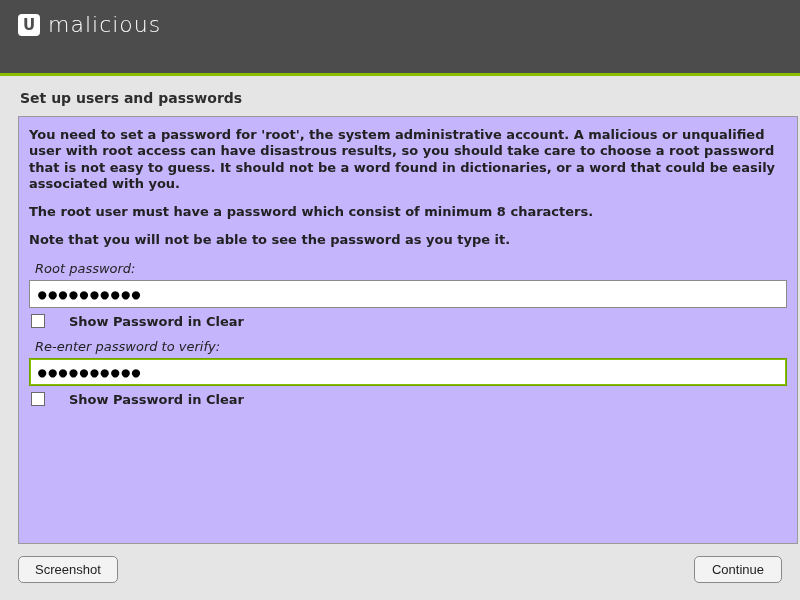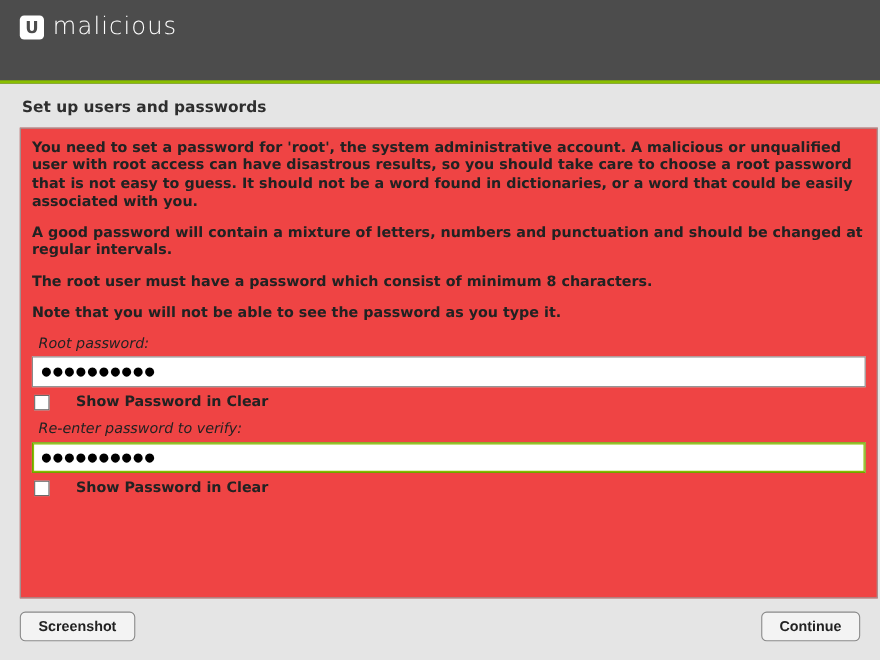--- a/index.html
+++ b/index.html
@@ -49,21 +49,21 @@
       padding: 12px 2px 0 18px;
     }
     .page-title {
       font-size: 14px;
       color: #2e2e2e;
       padding: 2px 0 10px 2px;
       font-weight: bold;
     }
     .panel {
       border: 1px solid #9a9a9a;
-      background: #ef4444;
+      background: #c4b5fd;
       padding: 10px 10px;
       height: 428px;
       overflow: hidden;
     }
     .desc {
       font-size: 13px;
       color: #222;
       font-weight: bold;
       line-height: 1.25;
       margin-bottom: 12px;
@@ -114,21 +114,21 @@
     .footer-right {
       display: flex;
       gap: 10px;
     }
     .btn {
       background: #f3f3f3;
       border: 1px solid #8a8a8a;
       border-radius: 5px;
       padding: 5px 16px;
       font-size: 13px;
-      font-weight: bold;
+      font-weight: normal;
       color: #222;
       cursor: pointer;
       min-width: 88px;
     }
     .dots {
       font-family: monospace;
     }
   </style>
 </head>
 <body>
@@ -138,21 +138,20 @@
     <div class="brand-logo">U</div>
     <div class="brand-text">malicious</div>
   </div>
 </div>
 
 <div class="content">
   <div class="page-title">Set up users and passwords</div>
 
   <div class="panel">
     <div class="desc">You need to set a password for 'root', the system administrative account. A malicious or unqualified user with root access can have disastrous results, so you should take care to choose a root password that is not easy to guess. It should not be a word found in dictionaries, or a word that could be easily associated with you.</div>
-    <div class="desc">A good password will contain a mixture of letters, numbers and punctuation and should be changed at regular intervals.</div>
     <div class="desc">The root user must have a password which consist of minimum 8 characters.</div>
     <div class="desc">Note that you will not be able to see the password as you type it.</div>
 
     <div class="field-label">Root password:</div>
     <input type="text" class="text-input dots" value="●●●●●●●●●●" style="">
     <div class="check-row">
       <div class="checkbox"></div>
       <div class="check-label">Show Password in Clear</div>
     </div>
 

